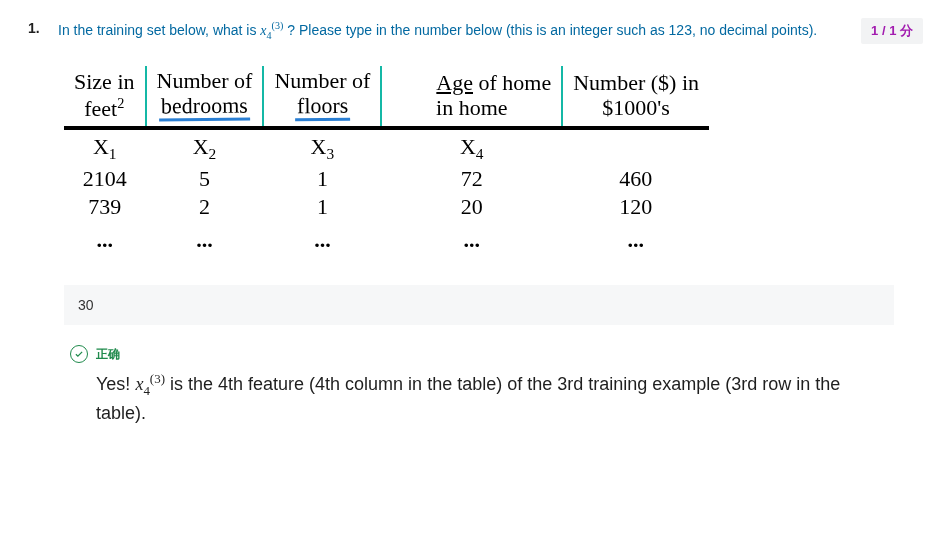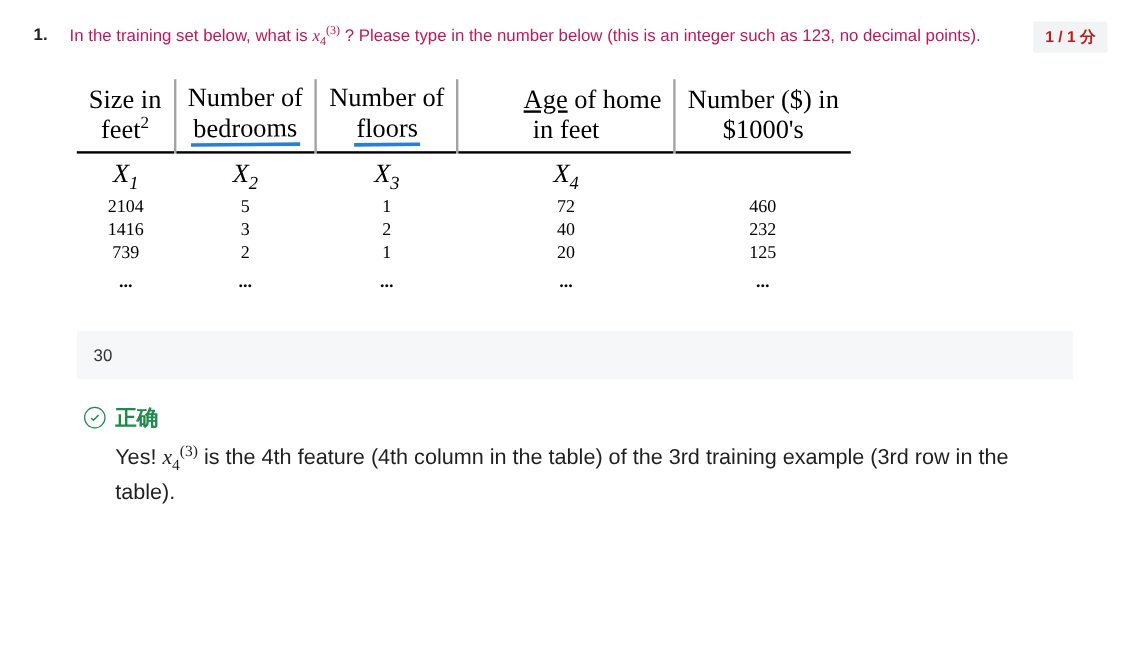--- a/index.html
+++ b/index.html
@@ -8,24 +8,24 @@
     background: #fff;
     width: 951px;
     height: 542px;
     padding: 18px 28px 18px 28px;
     color: #1f1f1f;
     font-size: 14px;
     position: relative;
   }
   .top-row { display: flex; align-items: flex-start; gap: 12px; }
   .qnum { font-weight: 700; min-width: 18px; padding-top:2px; }
-  .qtext { flex: 1; line-height: 1.65; color:#be185d; }
+  .qtext { flex: 1; line-height: 1.65; color:#0369a1; }
   .score-badge {
     background: #f2f3f4;
-    color: #b91c1c;
+    color: #a21caf;
     font-weight: 700;
     padding: 4px 10px;
     border-radius: 2px;
     font-size: 13px;
     margin-left: 12px;
     white-space: nowrap;
   }
   .math { font-family: "Times New Roman", serif; font-style: italic; }
   .sub { font-size: 0.72em; vertical-align: sub; font-style: normal; }
   .sup { font-size: 0.72em; vertical-align: super; font-style: normal; }
@@ -35,39 +35,38 @@
     border-collapse: collapse;
     font-family: "Times New Roman", Times, serif;
     font-size: 22px;
     color: #000;
   }
   table.data th, table.data td { text-align: center; padding: 1px 18px; }
   table.data thead th {
     font-weight: 400;
     font-size: 22px;
     line-height: 1.15;
-    border-right: 2px solid #a3a3a3;
+    border-right: 2px solid #14b8a6;
     padding: 2px 10px 4px 10px;
     white-space: nowrap;
   }
   table.data thead th:last-child { border-right: none; }
   table.data thead th .u { text-decoration: underline; text-decoration-color: #000; margin-left: 44px; }
   table.data thead th .sq { font-size: 0.65em; vertical-align: super; }
 
   tr.feat td {
-    border-top: 2px solid #000000;
+    border-top: 4px solid #000000;
     font-family: "Comic Sans MS","Segoe Script",cursive;
-    font-style: italic;
     font-size: 22px;
     color:#000;
     padding: 4px 18px 2px 18px;
   }
   tr.feat td .fsub { font-size: 0.7em; vertical-align: sub; }
   tr.datarow:first-of-type td { border-top: 2px solid #000; }
-  tr.datarow td, tr.dotsrow td { font-size: 15px; font-weight: 500; }
+  tr.datarow td, tr.dotsrow td { font-size: 22px; font-weight: 500; }
   tr.dotsrow td { padding-top: 6px; padding-bottom: 10px; font-weight:700; }
 
   .hand-ul { display:inline-block; border-bottom: 3px solid #2a7fd4; padding: 0 2px 0 2px; transform: rotate(-0.5deg); }
 
   .answer-box {
     margin: 22px 0 0 36px;
     width: 830px;
     background: #f6f7f8;
     color: #333;
     padding: 12px 14px;
@@ -78,21 +77,21 @@
     width: 830px;
     padding: 6px 6px 6px 6px;
   }
   .fb-head { display:flex; align-items:center; gap:8px; }
   .check-icon {
     width: 18px; height: 18px; border: 1.6px solid #1f8a4c; border-radius: 50%;
     display:inline-flex; align-items:center; justify-content:center;
     color:#1f8a4c; font-size: 12px; line-height:1;
   }
   .check-icon svg { width:10px; height:10px; }
-  .fb-label { color:#1f8a4c; font-weight:700; font-size:18px; }
+  .fb-label { color:#1f8a4c; font-weight:700; font-size:12px; }
   .fb-text { margin: 6px 0 0 26px; font-size:18px; color:#1f1f1f; line-height:1.5; }
 </style>
 </head>
 <body>
 
 <div class="top-row">
   <div class="qnum">1.</div>
   <div class="qtext">
     <span>In the training set below, what is </span>
     <span class="math">x<span class="sub">4</span><span class="sup">(3)</span></span>
@@ -112,21 +111,21 @@
         <th>
           <span>Number of</span><br>
           <span class="hand-ul">bedrooms</span>
         </th>
         <th>
           <span>Number of</span><br>
           <span class="hand-ul">floors</span>
         </th>
         <th>
           <span><span class="u">Age</span> of home</span><br>
-          <span>in feet</span>
+          <span>in home</span>
         </th>
         <th>
           <span>Number ($) in</span><br>
           <span>$1000's</span>
         </th>
       </tr>
     </thead>
     <tbody>
       <tr class="feat">
         <td><span>X</span><span class="fsub">1</span></td>
@@ -136,32 +135,25 @@
         <td><span></span></td>
       </tr>
       <tr class="datarow">
         <td>2104</td>
         <td>5</td>
         <td>1</td>
         <td>72</td>
         <td>460</td>
       </tr>
       <tr class="datarow">
-        <td>1416</td>
-        <td>3</td>
-        <td>2</td>
-        <td>40</td>
-        <td>232</td>
-      </tr>
-      <tr class="datarow">
         <td>739</td>
         <td>2</td>
         <td>1</td>
         <td>20</td>
-        <td>125</td>
+        <td>120</td>
       </tr>
       <tr class="dotsrow">
         <td>...</td>
         <td>...</td>
         <td>...</td>
         <td>...</td>
         <td>...</td>
       </tr>
     </tbody>
   </table>

